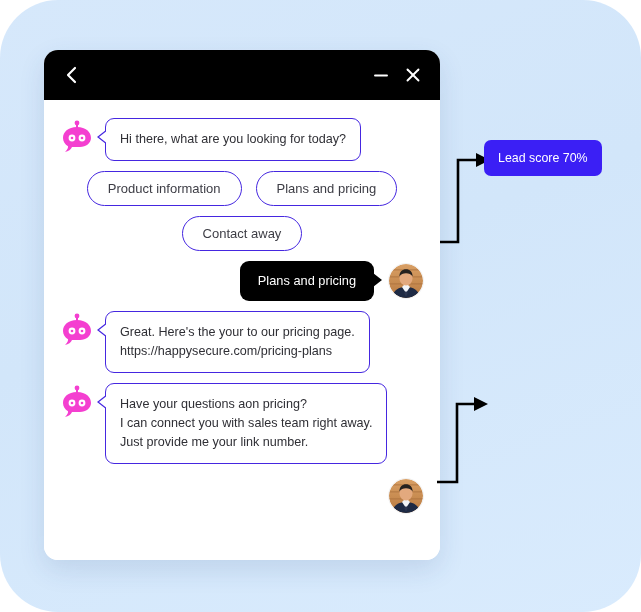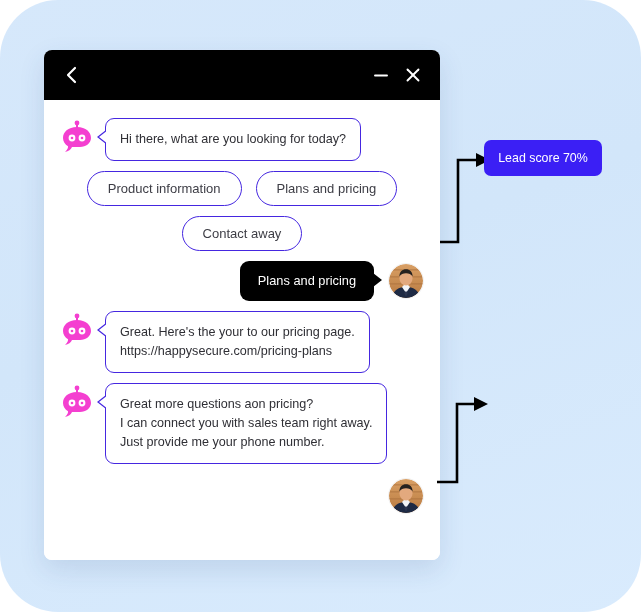--- a/index.html
+++ b/index.html
@@ -31,21 +31,21 @@
   }
 
   
   .chat-window {
     position: absolute;
     left: 44px;
     top: 50px;
     width: 396px;
     height: 510px;
     background: #ffffff;
-    border-radius: 8px;
+    border-radius: 14px;
     box-shadow: 0 10px 26px rgba(40, 70, 120, 0.13);
     overflow: hidden;
     display: flex;
     flex-direction: column;
   }
 
   
   .chat-header {
     height: 50px;
     background: #000000;
@@ -181,21 +181,21 @@
 
   
   .badge {
     position: absolute;
     background: #3b1ff5;
     color: #ffffff;
     font-size: 12.4px;
     border-radius: 7px;
     padding: 11px 14px;
     white-space: nowrap;
-    text-align: center;
+    text-align: left;
     box-sizing: border-box;
   }
   #badge-lead-score { left: 484px; top: 140px; width: 118px; }
   #badge-lead-qualified { left: 481px; top: 384px; width: 122px; }
 
   .connector {
     position: absolute;
     pointer-events: none;
   }
   #connector-top { left: 440px; top: 148px; }
@@ -324,23 +324,23 @@
             <path d="M17 7 C26 7 31 12 31 18 C31 23 26 27 20 27 L12 27
                      C11 29.5 8.5 31.5 5 32 C7.6 29.6 8.2 27.6 8 26.2
                      C5 24.4 3 21.5 3 18 C3 12 8 7 17 7 Z" fill="#f43fd0"></path>
             <circle cx="12" cy="18" r="3.4" fill="#ffffff"></circle>
             <circle cx="22" cy="18" r="3.4" fill="#ffffff"></circle>
             <circle cx="12" cy="18" r="1.3" fill="#f43fd0"></circle>
             <circle cx="22" cy="18" r="1.3" fill="#f43fd0"></circle>
           </svg>
         </span>
         <div class="bubble-bot" style="max-width:292px;">
-          <div>Great more questions aon pricing?</div>
+          <div>Have your questions aon pricing?</div>
           <div>I can connect you with sales team right away.</div>
-          <div>Just provide me your phone number.</div>
+          <div>Just provide me your link number.</div>
         </div>
       </div>
 
       <div class="row user" style="margin-top:14px;">
         <span class="user-avatar">
           <svg width="34" height="34" viewBox="0 0 34 34">
             <defs>
               <clipPath id="clipB">
                   <circle cx="17" cy="17" r="17"></circle>
                 </clipPath>

